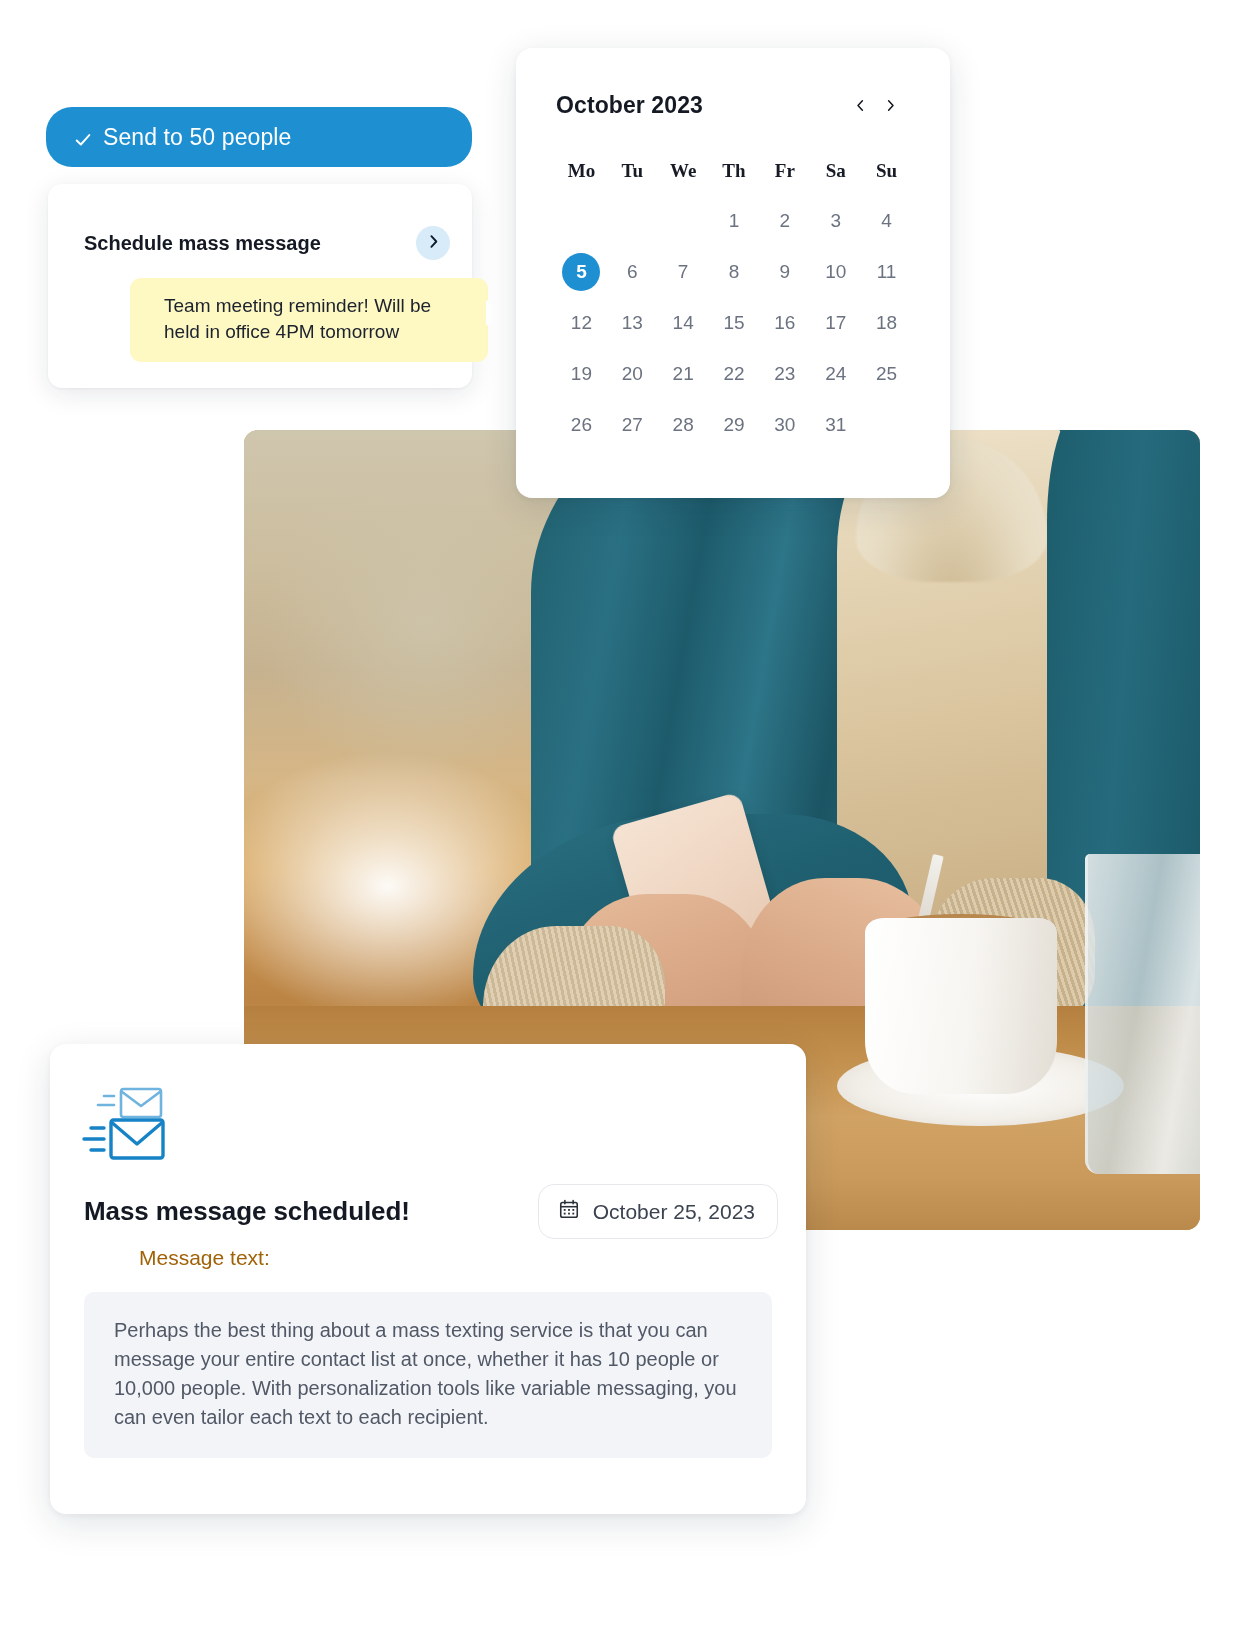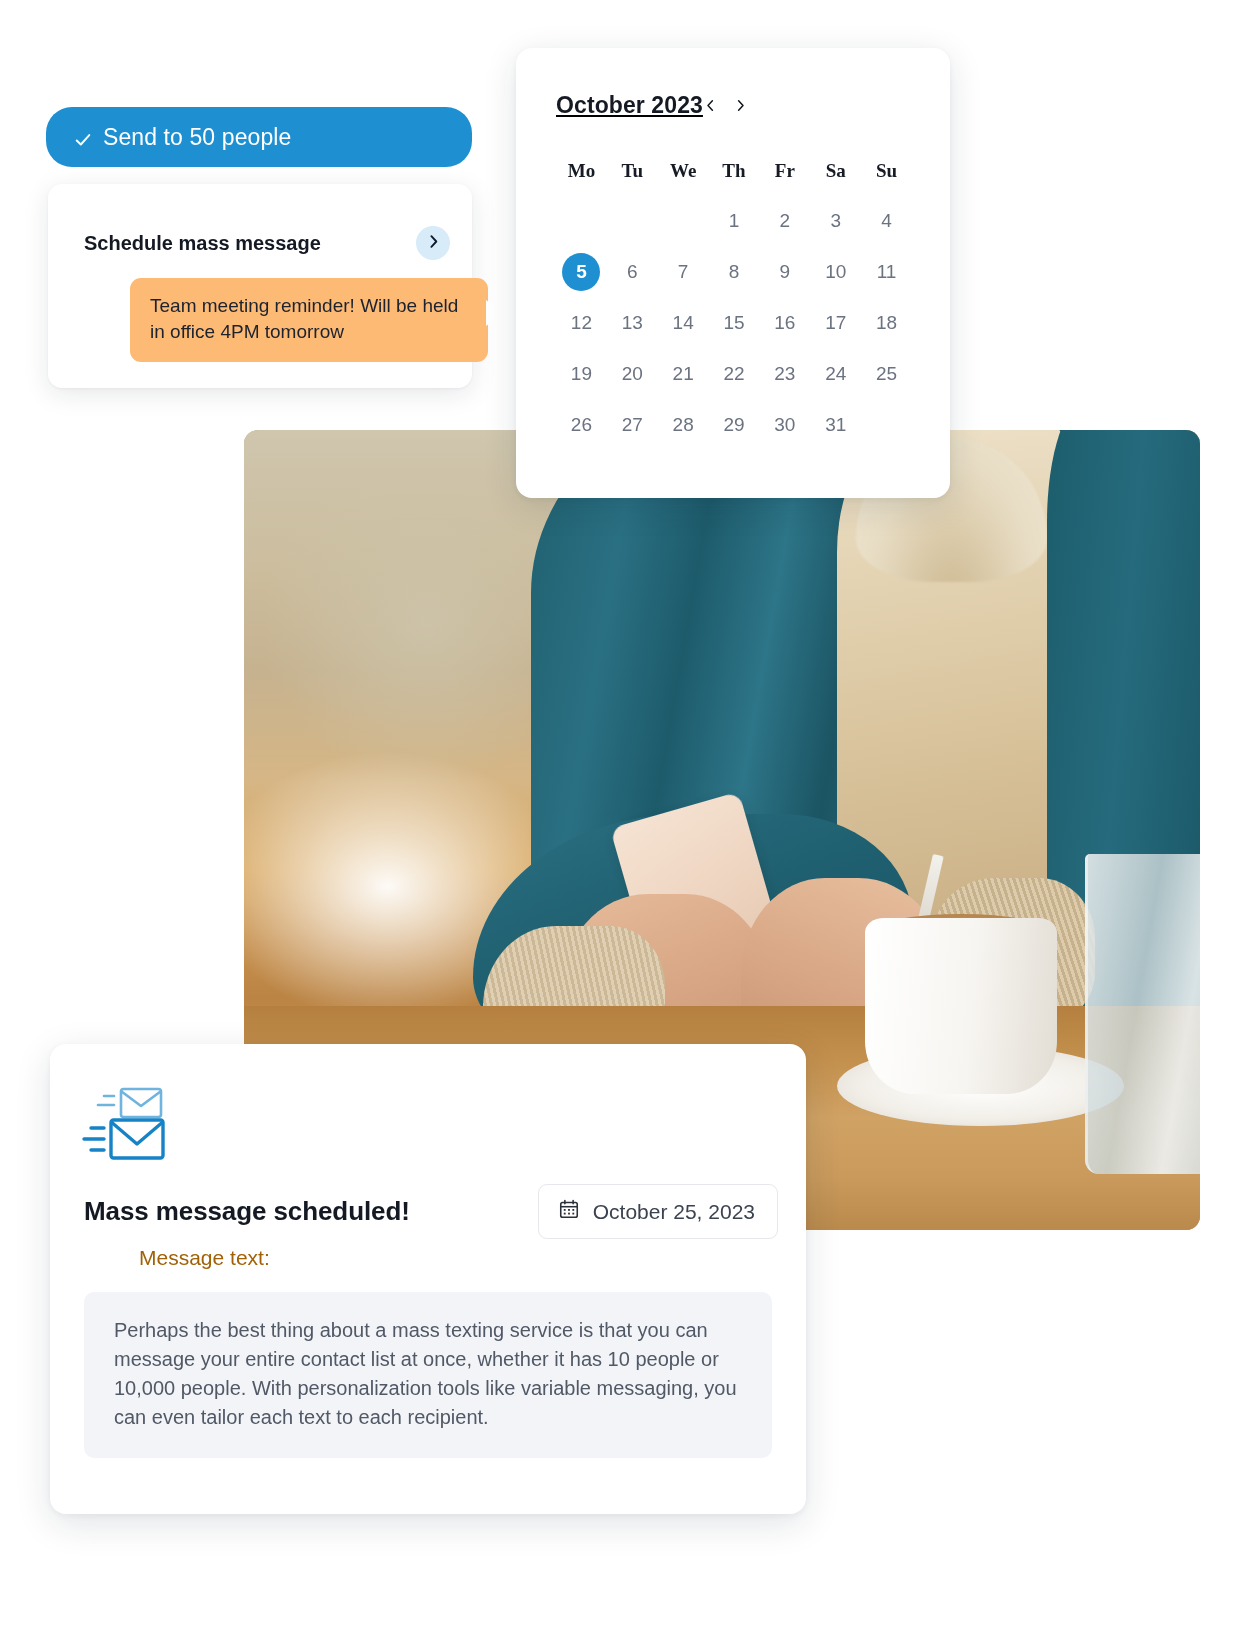--- a/index.html
+++ b/index.html
@@ -284,23 +284,23 @@
     display: flex;
     align-items: center;
     justify-content: center;
     flex: none;
   }
   .bubble {
     position: absolute;
     left: 82px;
     top: 94px;
     width: 358px;
-    background: #fdba74;
+    background: #fef9c3;
     border-radius: 11px;
-    padding: 15px 18px 17px 20px;
+    padding: 15px 18px 17px 34px;
     box-sizing: border-box;
     font-size: 19px;
     line-height: 26px;
     color: #1c222e;
   }
   .bubble .tail {
     position: absolute;
     right: -15px;
     top: 22px;
     width: 0;
@@ -321,21 +321,21 @@
     border-radius: 16px;
     box-shadow: 0 8px 34px rgba(20,30,50,0.12), 0 2px 6px rgba(20,30,50,0.05);
   }
   .cal-head {
     position: absolute;
     left: 40px;
     right: 52px;
     top: 44px;
     display: flex;
     align-items: center;
-    text-decoration: underline;
+    justify-content: space-between;
   }
   .cal-title {
     font-size: 23px;
     font-weight: bold;
     color: #141923;
     letter-spacing: 0.1px;
   }
   .cal-nav {
     display: flex;
     gap: 14px;
@@ -427,21 +427,21 @@
     font-size: 26px;
     font-weight: bold;
     color: #141923;
     letter-spacing: -0.1px;
   }
   .date-badge {
     display: flex;
     align-items: center;
     gap: 13px;
     border: 1px solid #e6e8ec;
-    border-radius: 9px;
+    border-radius: 16px;
     padding: 13px 22px 13px 19px;
     background: #ffffff;
     font-size: 21px;
     color: #3c4350;
   }
   .bc-label {
     position: absolute;
     left: 46px;
     top: 202px;
     font-size: 21px;

